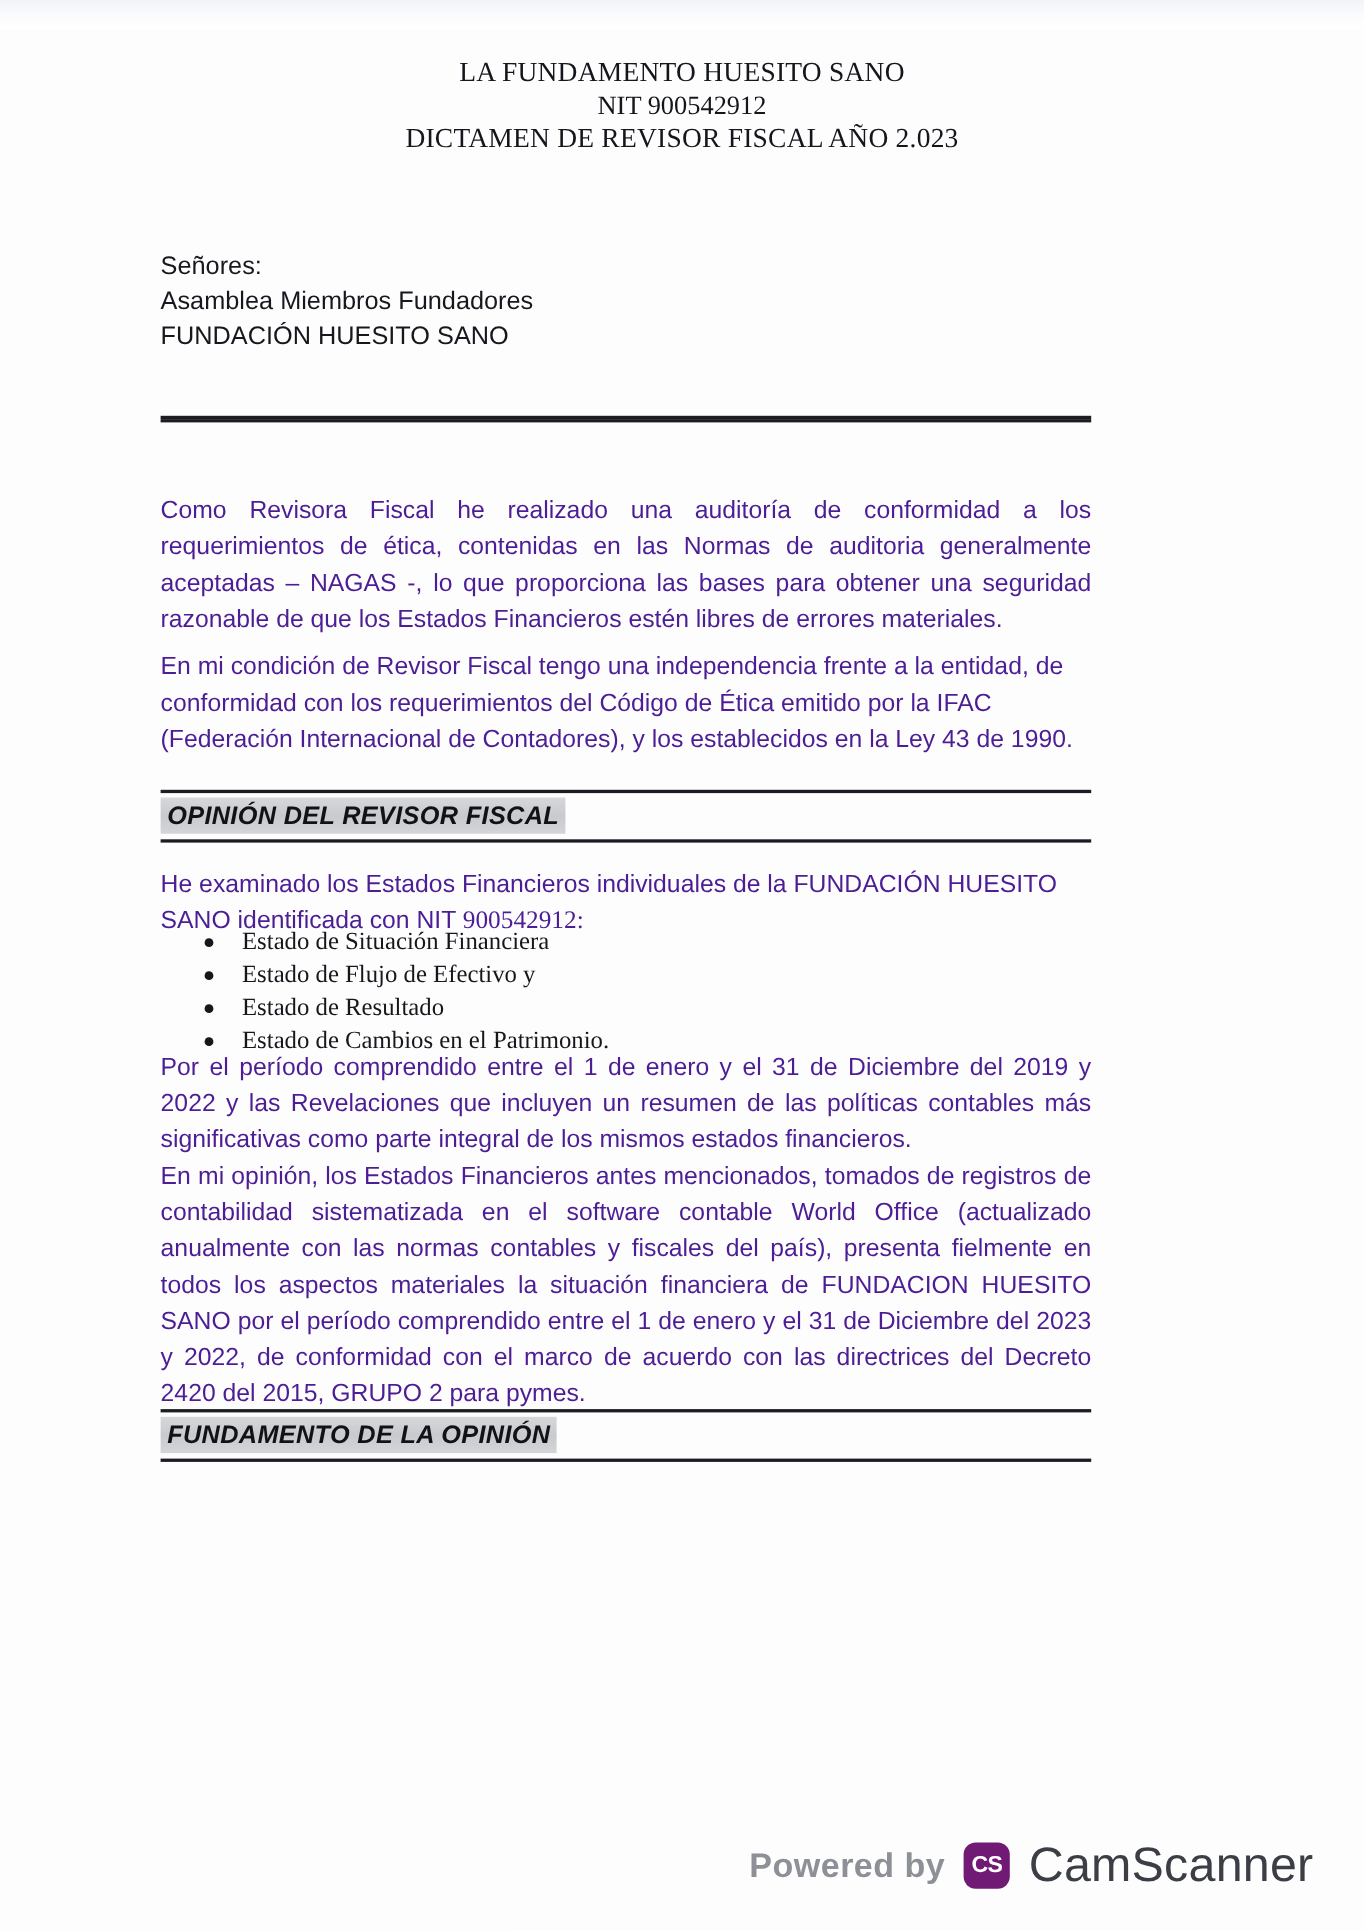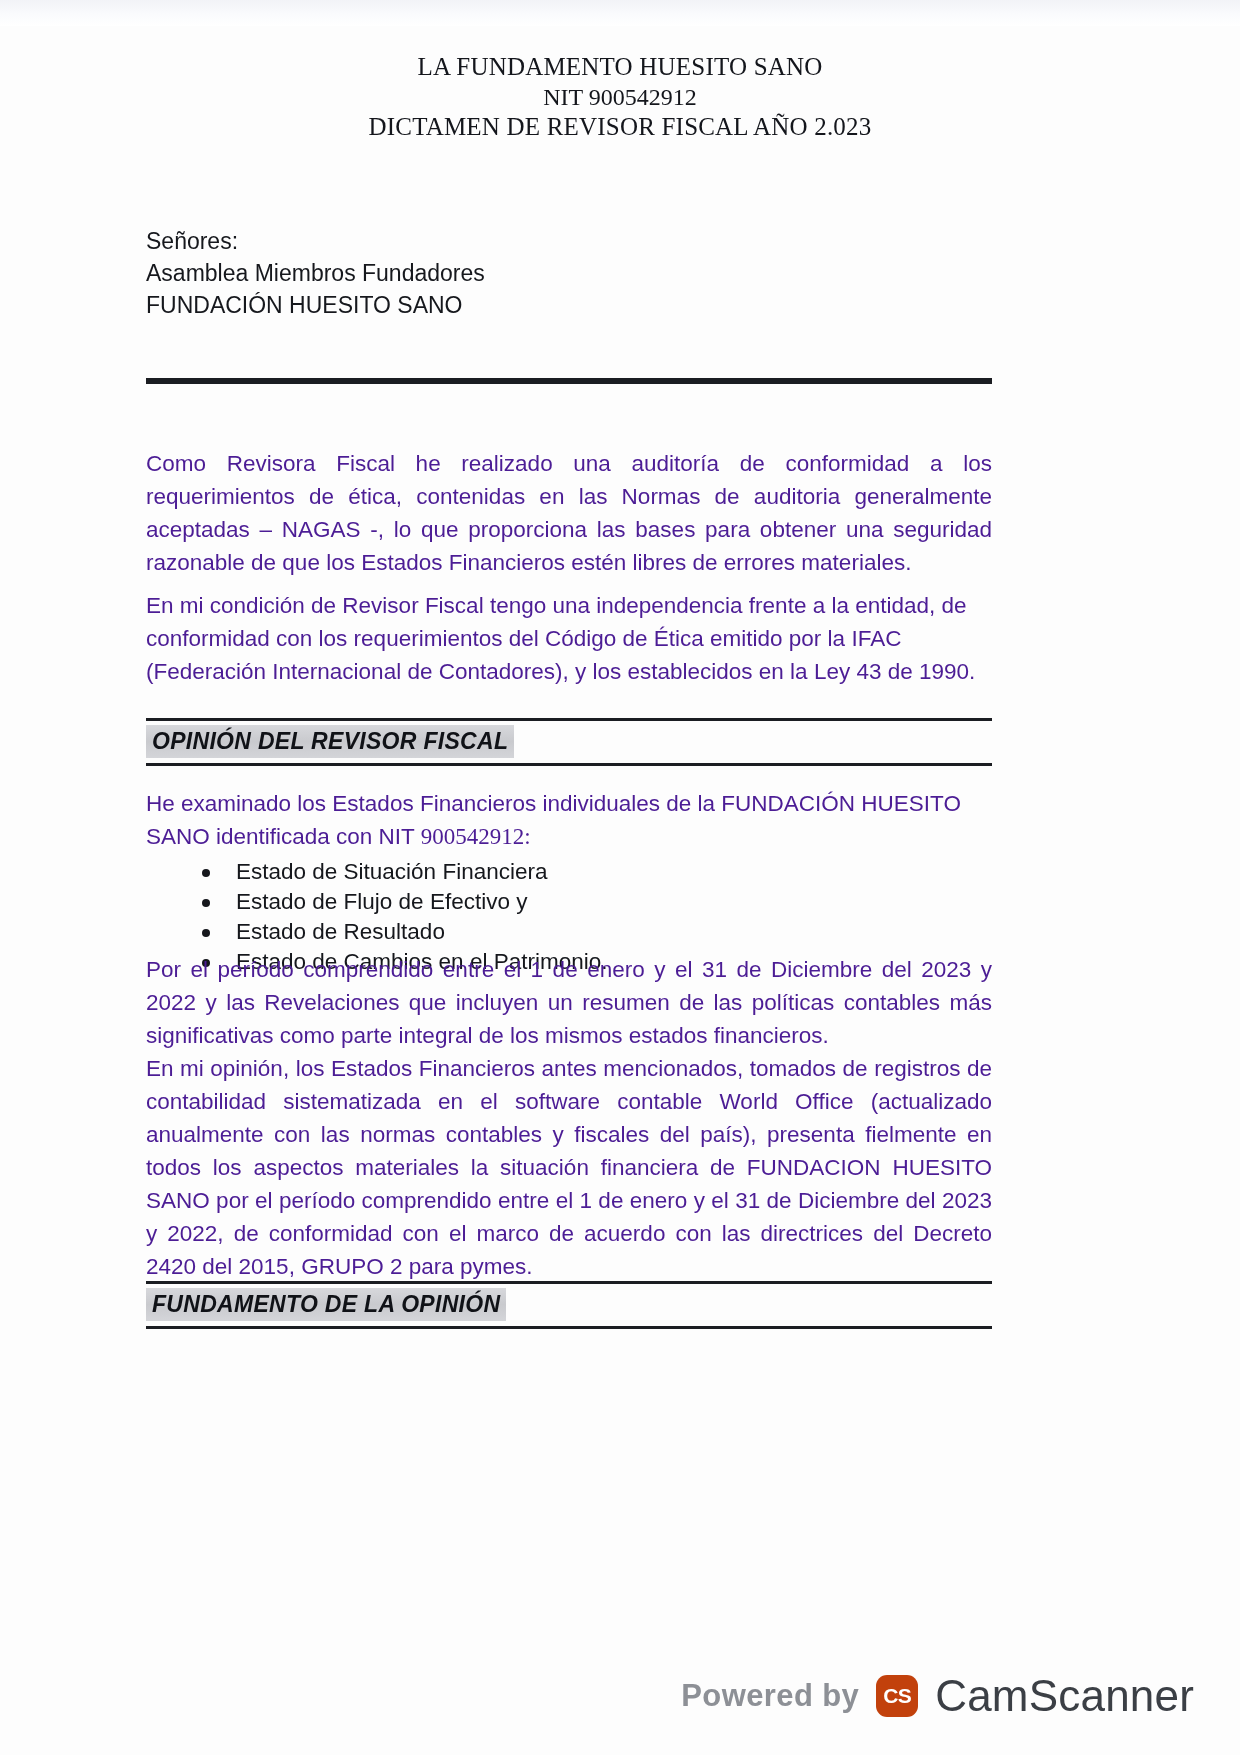--- a/index.html
+++ b/index.html
@@ -111,23 +111,24 @@
   .serif-inline {
     font-family: "Liberation Serif", serif;
     font-size: 23px;
   }
 
   
   .bullets {
     position: absolute;
     left: 146px;
     width: 846px;
-    margin: 16px;
+    margin: 0;
     padding: 0;
     list-style: none;
+    font-family: Liberation Serif, serif;
   }
   .bullets li {
     position: relative;
     padding-left: 74px;
     font-size: 22.5px;
     line-height: 30px;
     color: #15171c;
   }
   .bullets li .dot {
     position: absolute;
@@ -158,21 +159,21 @@
   .powered {
     font-size: 31px;
     color: #8d9096;
     letter-spacing: 0.4px;
     font-weight: bold;
   }
   .cs-logo {
     width: 42px;
     height: 42px;
     border-radius: 11px;
-    background: #c2410c;
+    background: #701a75;
     display: flex;
     align-items: center;
     justify-content: center;
     color: #ffffff;
     font-size: 21px;
     font-weight: bold;
     letter-spacing: -0.5px;
   }
   .camscanner {
     font-size: 44px;
@@ -218,21 +219,21 @@
 
   <div class="para nojust" style="top:787px;"><span>He examinado los Estados Financieros individuales de la FUNDACIÓN HUESITO SANO identificada con NIT </span><span class="serif-inline">900542912:</span></div>
 
   <ul class="bullets" style="top:841px;">
     <li><span class="dot"></span><span>Estado de Situación Financiera</span></li>
     <li><span class="dot"></span><span>Estado de Flujo de Efectivo y</span></li>
     <li><span class="dot"></span><span>Estado de Resultado</span></li>
     <li><span class="dot"></span><span>Estado de Cambios en el Patrimonio.</span></li>
   </ul>
 
-  <div class="para" style="top:953px;">Por el período comprendido entre el 1 de enero y el 31 de Diciembre del 2023 y 2022 y las Revelaciones que incluyen un resumen de las políticas contables más significativas como parte integral de los mismos estados financieros.</div>
+  <div class="para" style="top:953px;">Por el período comprendido entre el 1 de enero y el 31 de Diciembre del 2019 y 2022 y las Revelaciones que incluyen un resumen de las políticas contables más significativas como parte integral de los mismos estados financieros.</div>
 
   <div class="para" style="top:1052px;">En mi opinión, los Estados Financieros antes mencionados, tomados de registros de contabilidad sistematizada en el software contable World Office (actualizado anualmente con las normas contables y fiscales del país), presenta fielmente en todos los aspectos materiales la situación financiera de FUNDACION HUESITO SANO por el período comprendido entre el 1 de enero y el 31 de Diciembre del 2023 y 2022, de conformidad con el marco de acuerdo con las directrices del Decreto 2420 del 2015, GRUPO 2 para pymes.</div>
 
   <div class="section-head" style="top:1281px;">
     <div class="rule-top"></div>
     <div class="band">
       <span class="band-inner">FUNDAMENTO DE LA OPINIÓN</span>
     </div>
     <div class="rule-bot"></div>
   </div>

